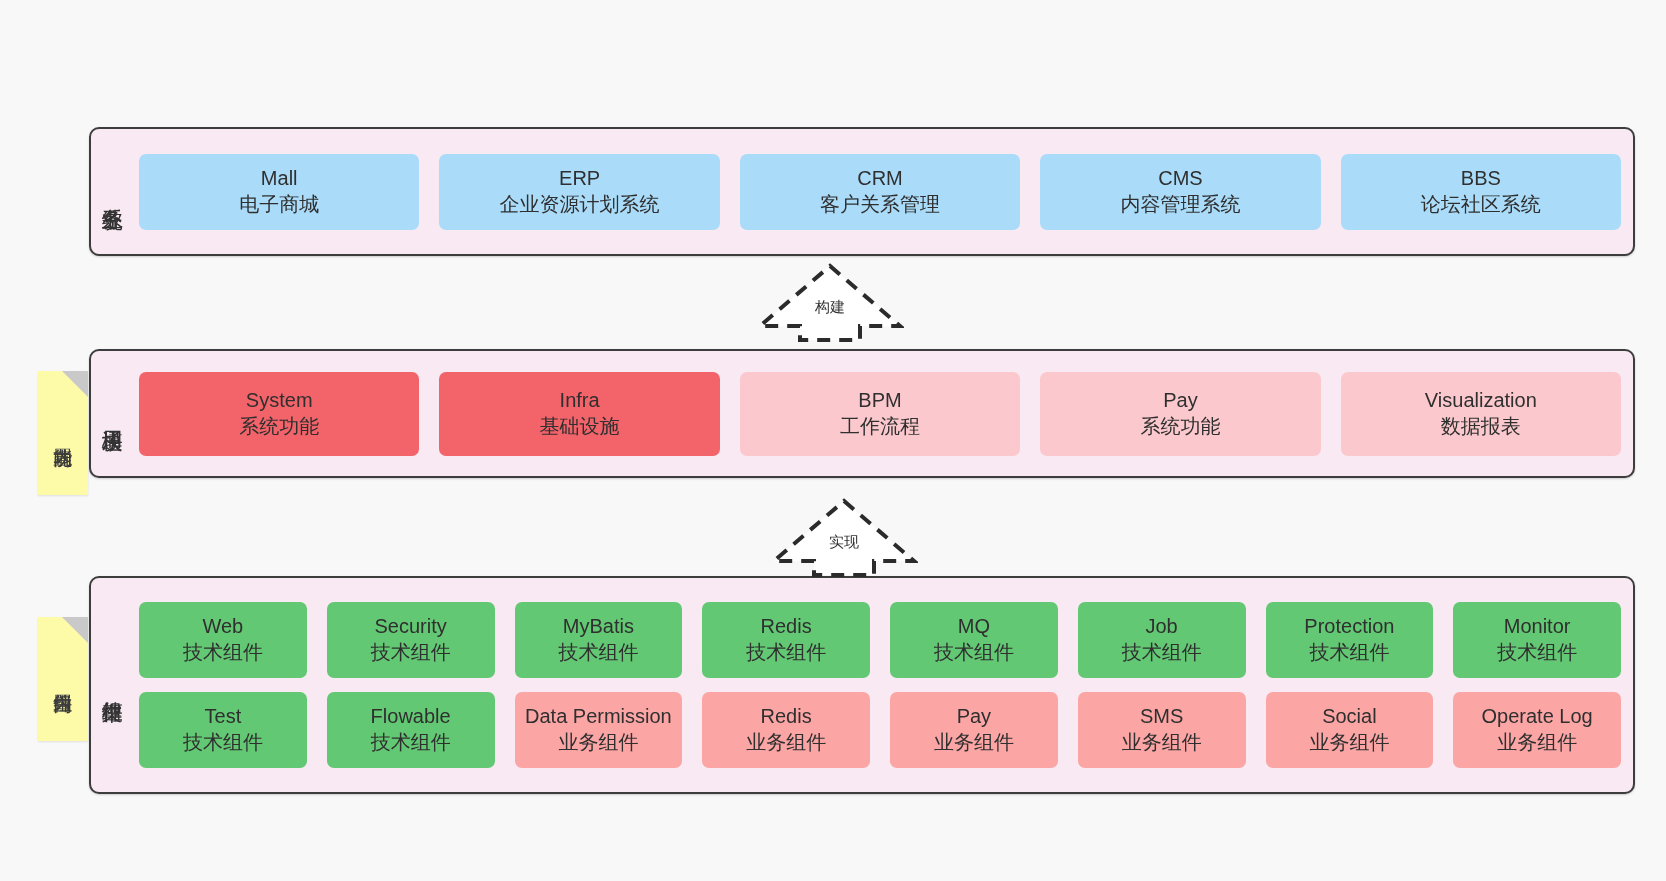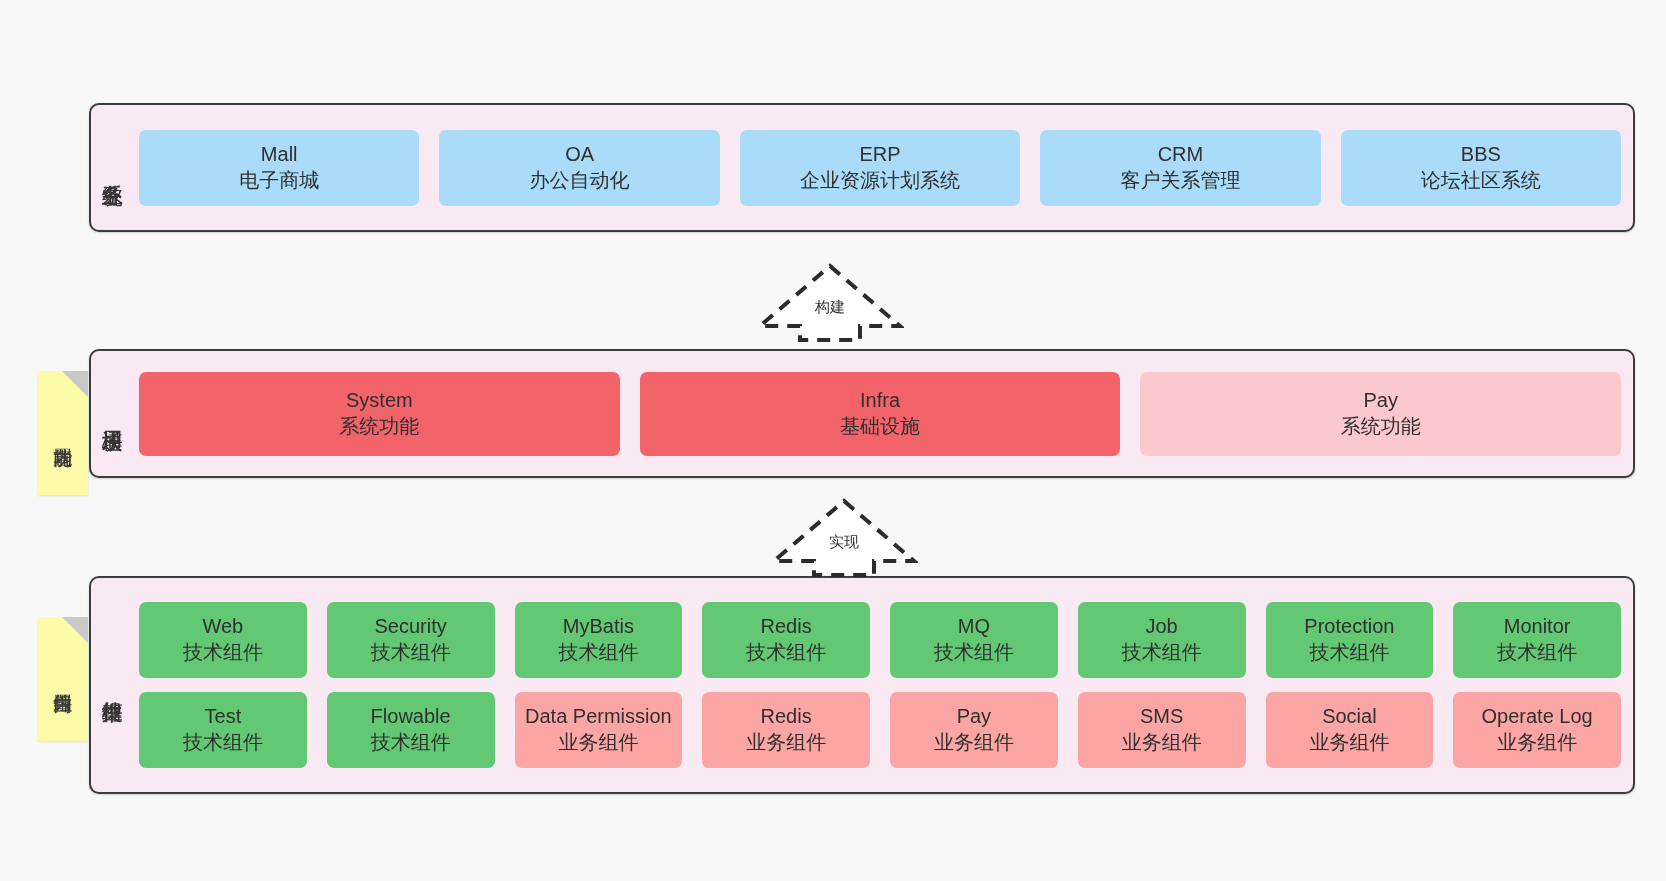--- a/index.html
+++ b/index.html
@@ -135,39 +135,39 @@
     color: #333333;
     user-select: none;
     white-space: nowrap;
   }
 </style>
 </head>
 <body>
 
 <div id="canvas">
 
-  <div class="layer" id="layer-business" style="left:89px; top:103px; width:1546px; height:129px;">
+  <div class="layer" id="layer-business" style="left:89px; top:127px; width:1546px; height:129px;">
     <div class="layer-title">业务系统</div>
     <div class="layer-body">
       <div class="row">
         <div class="box h-biz c-blue">
           <span class="t-en">Mall</span>
           <span class="t-cn">电子商城</span>
         </div>
         <div class="box h-biz c-blue">
-          <span class="t-en">OA</span>
-          <span class="t-cn">办公自动化</span>
-        </div>
-        <div class="box h-biz c-blue">
           <span class="t-en">ERP</span>
           <span class="t-cn">企业资源计划系统</span>
         </div>
         <div class="box h-biz c-blue">
           <span class="t-en">CRM</span>
           <span class="t-cn">客户关系管理</span>
+        </div>
+        <div class="box h-biz c-blue">
+          <span class="t-en">CMS</span>
+          <span class="t-cn">内容管理系统</span>
         </div>
         <div class="box h-biz c-blue">
           <span class="t-en">BBS</span>
           <span class="t-cn">论坛社区系统</span>
         </div>
       </div>
     </div>
   </div>
 
   <div class="arrow" id="arrow-build" style="left:756px; top:262px; width:148px; height:80px;">
@@ -188,22 +188,30 @@
       <div class="row">
         <div class="box h-mod c-red-strong">
           <span class="t-en">System</span>
           <span class="t-cn">系统功能</span>
         </div>
         <div class="box h-mod c-red-strong">
           <span class="t-en">Infra</span>
           <span class="t-cn">基础设施</span>
         </div>
         <div class="box h-mod c-red-light">
+          <span class="t-en">BPM</span>
+          <span class="t-cn">工作流程</span>
+        </div>
+        <div class="box h-mod c-red-light">
           <span class="t-en">Pay</span>
           <span class="t-cn">系统功能</span>
+        </div>
+        <div class="box h-mod c-red-light">
+          <span class="t-en">Visualization</span>
+          <span class="t-cn">数据报表</span>
         </div>
       </div>
     </div>
   </div>
 
   <div class="arrow" id="arrow-implement" style="left:770px; top:497px; width:148px; height:80px;">
     <svg width="148" height="80" viewBox="0 0 148 80">
       <path d="M74 4 L144 64 L104 64 L104 78 L44 78 L44 64 L4 64 Z" fill="#ffffff" stroke="#2b2b2b" stroke-width="4" stroke-dasharray="13 9" stroke-linejoin="miter"></path>
     </svg>
     <div class="arrow-label" style="top:36px;">实现</div>

